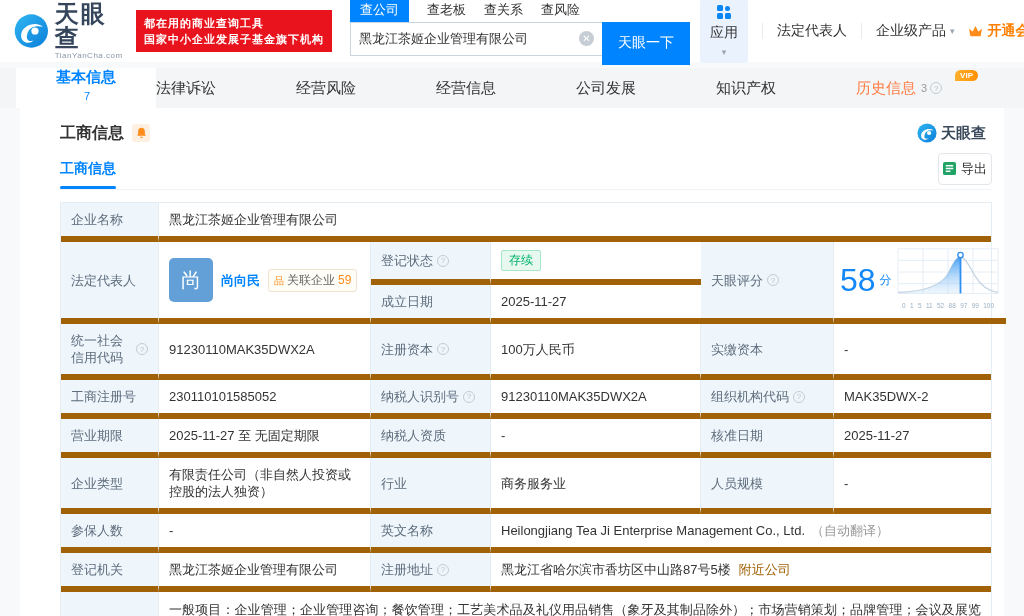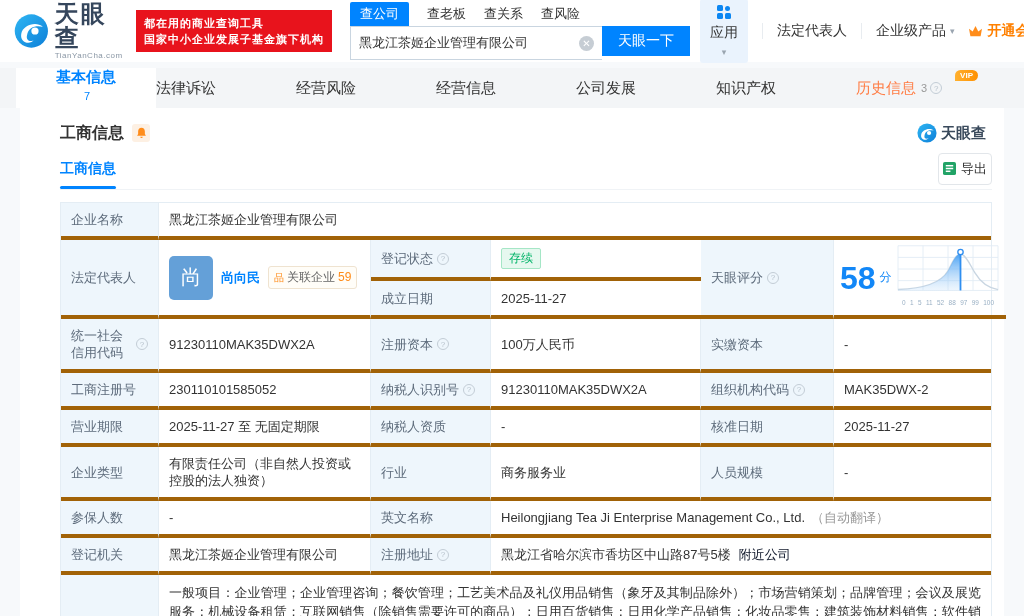--- a/index.html
+++ b/index.html
@@ -16,21 +16,21 @@
     line-height:16px; letter-spacing:1px; white-space:nowrap; }
   .search-wrap { margin-left:8px; }
   .search-tabs { display:flex; align-items:flex-end; gap:18px; font-size:13px; height:24px; }
   .search-tab { color:#333; cursor:pointer; padding:3px 0; }
   .search-tab.active { background:#0084ff; color:#fff; padding:3px 10px; border-radius:2px 2px 0 0; }
   .search-row { display:flex; }
   .search-box { width:252px; height:34px; border:1px solid #c9d5e0; border-right:none; display:flex; align-items:center; padding:0 8px; background:#fff; }
   .search-box input { flex:1; border:none; outline:none; font-size:13px; color:#333; font-family:inherit; }
   .clear-ic { width:15px; height:15px; border-radius:50%; background:#c6cdd4; color:#fff; font-size:10px;
     display:flex; align-items:center; justify-content:center; cursor:pointer; }
-  .search-btn { width:88px; height:30px; background:#0084ff; color:#fff; font-size:14px; border:none; cursor:pointer; }
+  .search-btn { width:88px; height:43px; background:#0084ff; color:#fff; font-size:14px; border:none; cursor:pointer; }
   .top-menu { margin-left:auto; display:flex; align-items:center; gap:14px; font-size:14px; color:#333; white-space:nowrap; }
   .apps-chip { background:#eaf3fd; border-radius:3px; padding:6px 10px; display:flex; align-items:center; gap:5px; cursor:pointer;flex-direction:column; }
   .caret { font-size:9px; color:#9aa5b0; }
   .menu-item { cursor:pointer; display:flex; align-items:center; gap:4px; }
   .vip-link { color:#ff8000; font-weight:bold; }
   .divider-v { width:1px; height:16px; background:#e8ecf0; }
 
   
   .navbar { height:40px; margin-top:6px; background:#f3f5f7; display:flex; padding-left:16px; }
   .nav-tab { width:140px; display:flex; align-items:center; justify-content:flex-start; font-size:15px; color:#333; cursor:pointer; position:relative; gap:3px; }
@@ -55,47 +55,47 @@
   .subtabs { display:flex; align-items:center; height:42px; border-bottom:1px solid #f0f3f6; margin-bottom:12px; }
   .subtab { font-size:14px; color:#999; margin-right:26px; cursor:pointer; height:100%; display:flex; align-items:center; position:relative; }
   .subtab.active { color:#0084ff; font-weight:bold; }
   .subtab.active::after { content:""; position:absolute; left:0; right:0; bottom:0; height:3px; background:#0084ff; border-radius:2px; }
   .export-btn { margin-left:auto; border:1px solid #e2e6ea; border-radius:4px; background:#fff; padding:6px 4px;
     font-size:13px; color:#333; display:flex; align-items:center; gap:5px; cursor:pointer; }
 
   
   .itable { border:1px solid #e4edf4; border-bottom:none; font-size:13px; }
   .tr { display:grid; grid-template-columns:98px 212px 120px 210px 133px 1fr; }
-  .td { border-bottom:4px solid #a16207; border-right:1px solid #e4edf4; padding:8px 10px;
+  .td { border-bottom:6px solid #a16207; border-right:1px solid #e4edf4; padding:8px 10px;
     display:flex; align-items:center; line-height:17px; }
   .td:last-child { border-right:none; }
   .td.label { background:#eef6fc; color:#5d6b7b; gap:4px; }
   .td.value { color:#333; }
   .span5 { grid-column:span 5; }
   .span3 { grid-column:span 3; }
   .muted { color:#999; }
-  .blue-link { color:#0f172a; cursor:pointer; }
+  .blue-link { color:#a16207; cursor:pointer; }
 
   .rep-cell { gap:8px; }
   .avatar { width:44px; height:44px; border-radius:5px; background:#64a0d8; color:#fff; font-size:20px;
     display:flex; align-items:center; justify-content:center; flex:none; }
   .rep-name { color:#0084ff; font-weight:bold; cursor:pointer; }
   .rel-badge { border:1px solid #efe3d0; background:#fffdf8; border-radius:3px; padding:2px 5px;
     font-size:12px; display:flex; align-items:center; gap:3px; color:#666; cursor:pointer; }
   .rel-ic { color:#ff8c1a; font-size:10px; }
   .rel-count { color:#ff8c1a; }
 
   .subcol { grid-column:span 2; display:flex; flex-direction:column; }
   .subrow { flex:1; display:grid; grid-template-columns:120px 1fr; }
   .subrow .td { height:100%; }
   .status-badge { background:#e6f8ef; border:1px solid #a5e6c6; color:#00b368; font-size:12px;
     padding:1px 7px; border-radius:2px; }
 
   .score-cell { padding:4px 6px; gap:4px; }
-  .score-num { color:#1287f7; font-size:32px; font-weight:bold; line-height:1; }
+  .score-num { color:#1287f7; font-size:32px; font-weight:normal; line-height:1; }
   .score-unit { color:#1287f7; font-size:12px; }
   .score-chart { display:flex; flex-direction:column; width:104px; flex:none; }
   .score-axis { display:flex; justify-content:space-between; font-size:7px; color:#9ab0c4; padding:0 2px; transform:scale(.92); }
 
   .scope-text { line-height:19px; text-align:justify; }
 </style>
 </head>
 <body>
 
 <div class="topbar">

